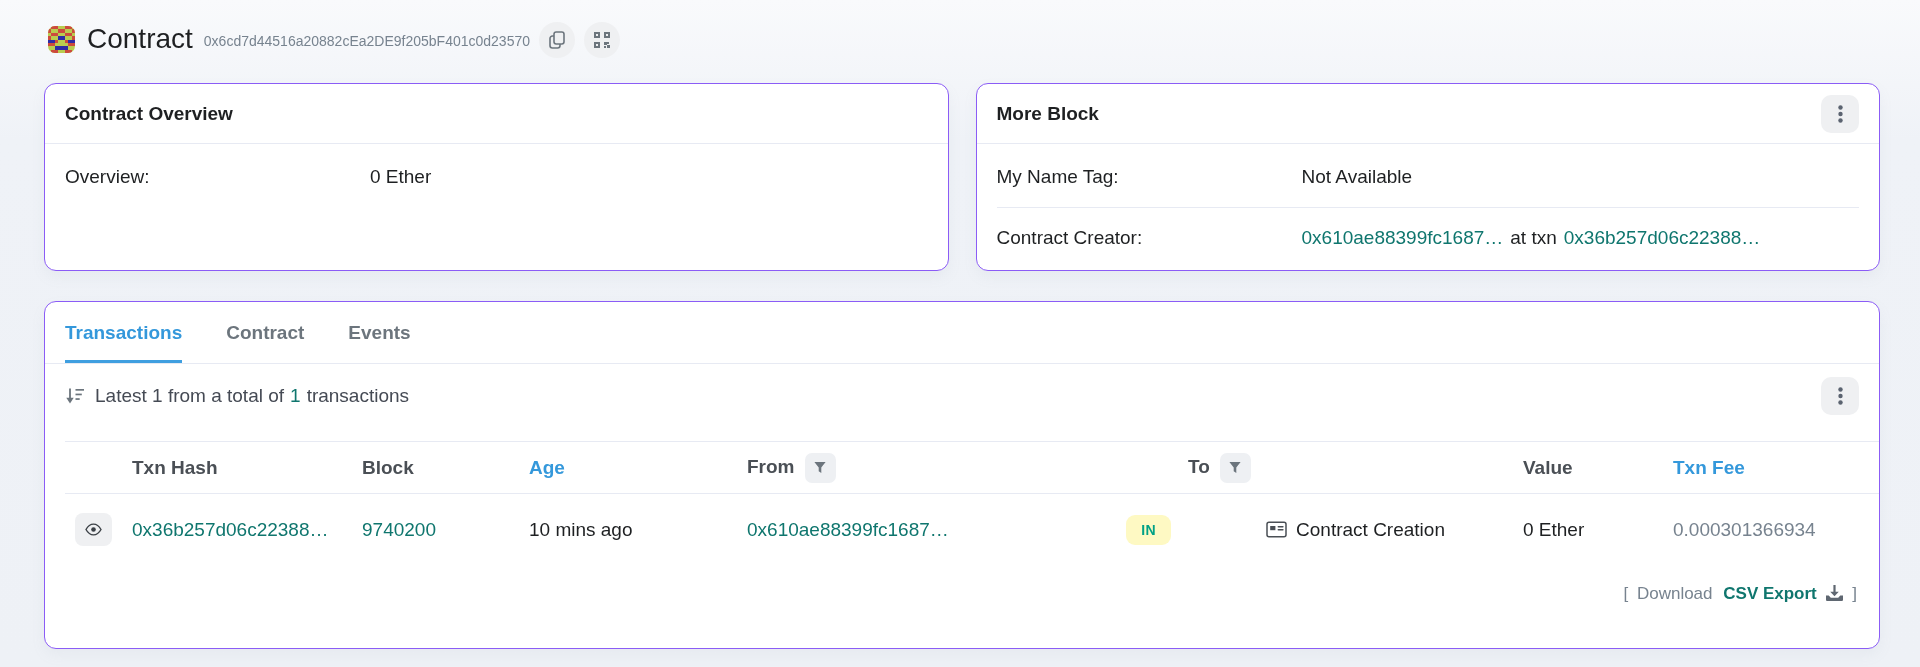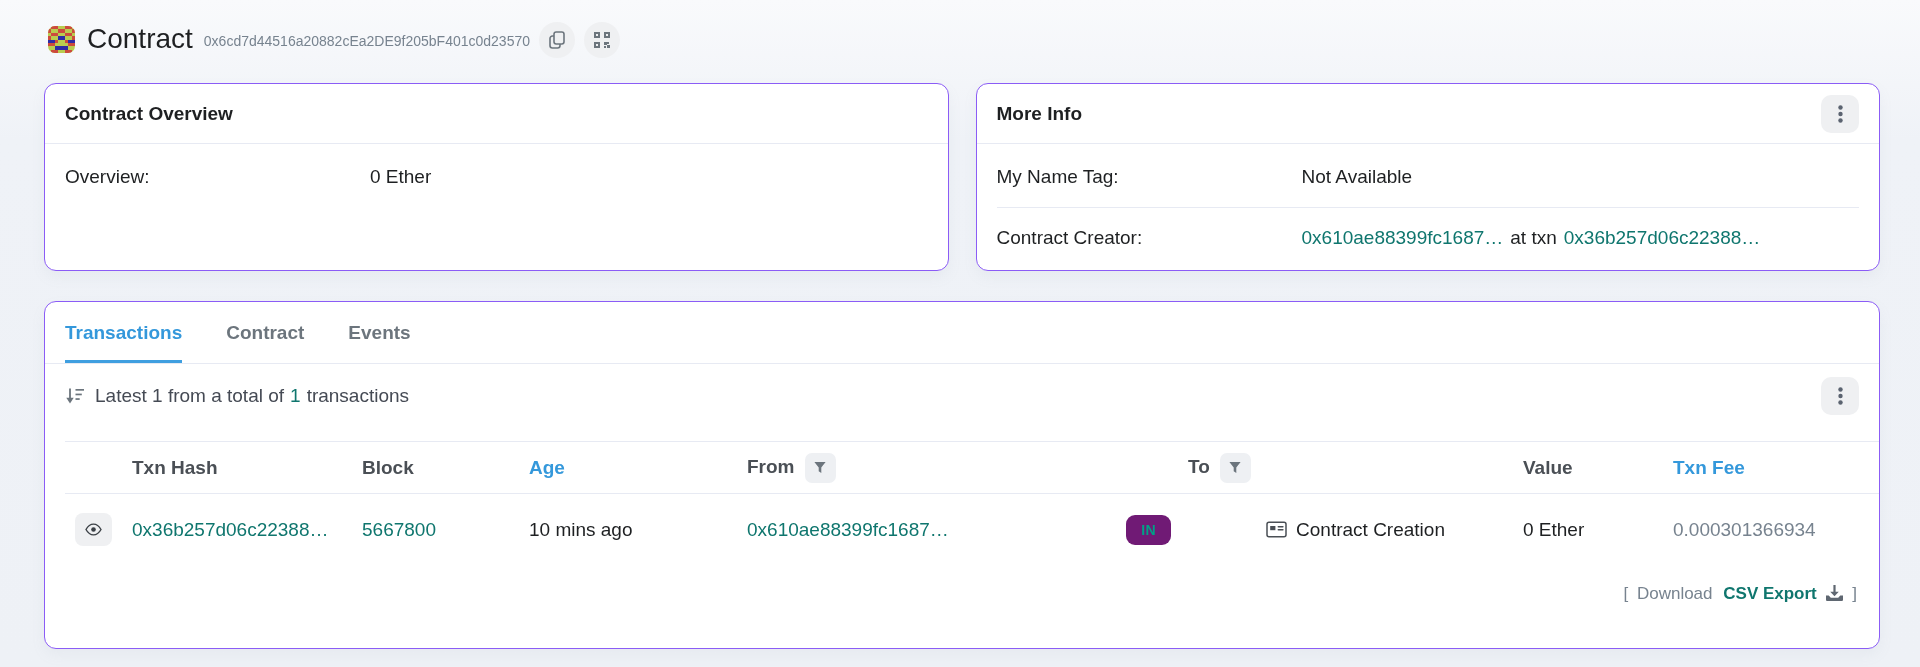--- a/index.html
+++ b/index.html
@@ -158,21 +158,21 @@
       <div class="card-body">
         <div class="info-row">
           <span class="info-label">Overview:</span>
           <span class="info-value">0 Ether</span>
         </div>
       </div>
     </section>
 
     <section class="card half-card">
       <div class="card-header">
-        <h2 class="card-title">More Info</h2>
+        <h2 class="card-title">More Block</h2>
         <button class="kebab-btn">
           <span style="display:inline-flex">
             <svg width="5" height="18" viewBox="0 0 5 18" fill="currentColor">
               <circle cx="2.5" cy="2.5" r="2.2"></circle>
                 <circle cx="2.5" cy="9" r="2.2"></circle>
                 <circle cx="2.5" cy="15.5" r="2.2"></circle>
             </svg>
           </span>
         </button>
       </div>
@@ -273,24 +273,24 @@
             <button class="eye-btn">
               <span style="display:inline-flex">
                 <svg width="17" height="13" viewBox="0 0 17 13" fill="none" stroke="currentColor" stroke-width="1.4">
                   <path d="M1 6.5C3 2.9 5.6 1.1 8.5 1.1s5.5 1.8 7.5 5.4c-2 3.6-4.6 5.4-7.5 5.4S3 10.1 1 6.5z"></path>
                   <circle cx="8.5" cy="6.5" r="2.3" fill="currentColor" stroke="none"></circle>
                 </svg>
               </span>
             </button>
           </td>
           <td><a class="link">0x36b257d06c22388…</a></td>
-          <td><a class="link">5667800</a></td>
+          <td><a class="link">9740200</a></td>
           <td>10 mins ago</td>
           <td><a class="link">0x610ae88399fc1687…</a></td>
-          <td><span class="badge-in" id="in-badge" style="color: rgb(0, 161, 134); background: #701a75;">IN</span></td>
+          <td><span class="badge-in" id="in-badge" style="color: rgb(0, 161, 134); background: #fef9c3;">IN</span></td>
           <td>
             <span class="method-cell">
               <span class="method-icon">
                 <svg width="21" height="17" viewBox="0 0 21 17" fill="none" stroke="currentColor" stroke-width="1.5">
                   <rect x="1" y="1.2" width="19" height="14.6" rx="2"></rect>
                   <rect x="4.2" y="5" width="5.2" height="4.2" fill="currentColor" stroke="none"></rect>
                   <path d="M12.3 5.8h4.6M12.3 8.8h4.6" stroke-linecap="round"></path>
                 </svg>
               </span>
               <span>Contract Creation</span>

